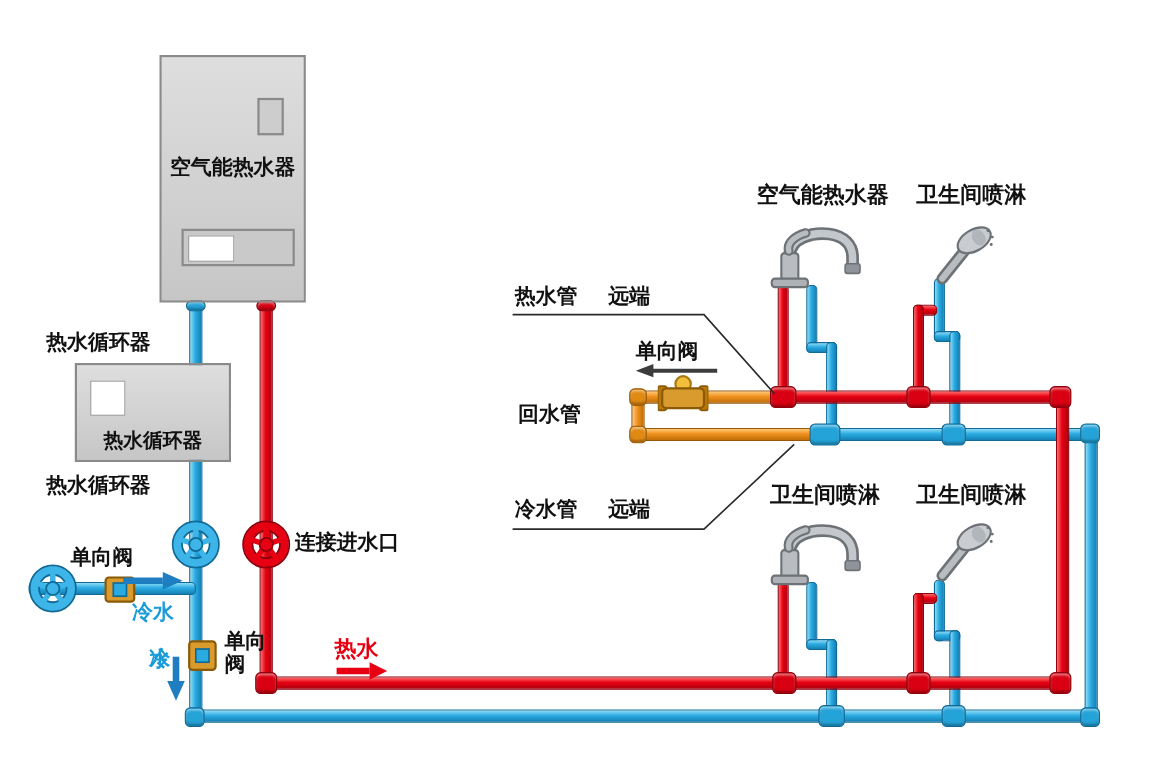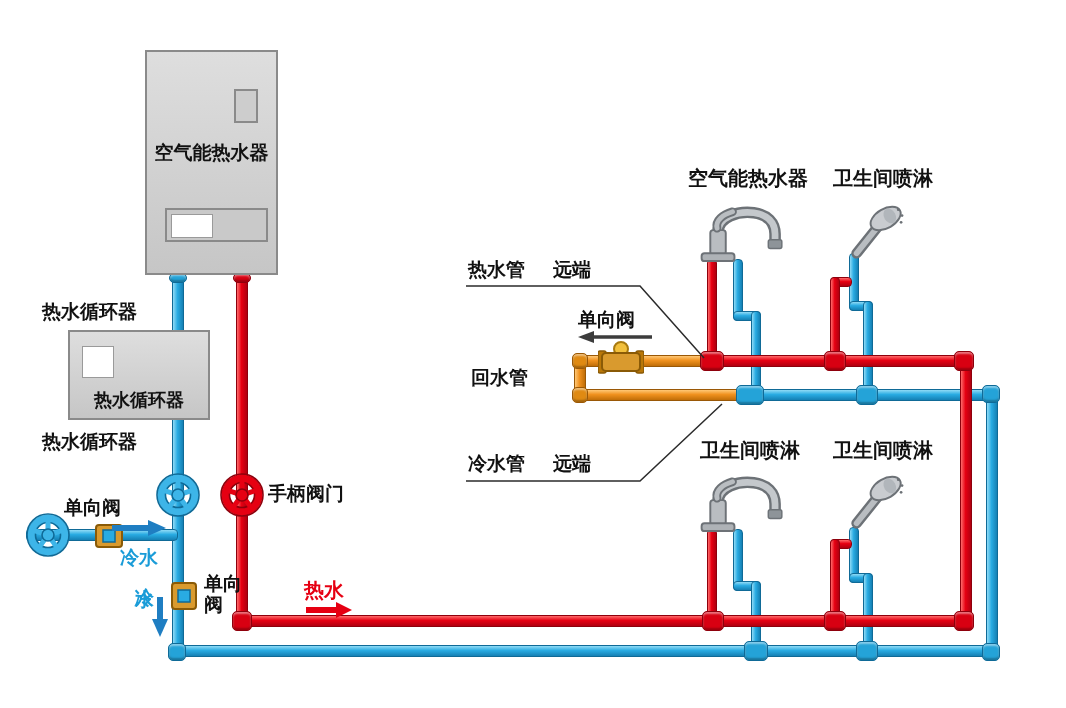--- a/index.html
+++ b/index.html
@@ -182,21 +182,21 @@
     <div class="abs" style="left:12px;top:14px;width:30px;height:30px;background:#ffffff;border:1px solid #9a9a9a"></div>
     <div class="abs" style="left:0;right:0;bottom:6px;text-align:center;font-weight:bold;font-size:18px;color:#111">热水循环器</div>
   </div>
 
   <div class="lbl" style="left:42px;top:286px">热水循环器</div>
   <div class="lbl" style="left:42px;top:416px">热水循环器</div>
   <div class="lbl" style="left:64px;top:482px">单向阀</div>
   <div class="lbl blue" style="left:120px;top:532px">冷水</div>
   <div class="lbl blue vtext" style="left:134px;top:558px">冷水</div>
   <div class="lbl wrap2" style="left:204px;top:558px">单向阀</div>
-  <div class="lbl" style="left:268px;top:468px">手柄阀门</div>
+  <div class="lbl" style="left:268px;top:468px">连接进水口</div>
   <div class="lbl red lg" style="left:304px;top:564px">热水</div>
 
   <div class="lbl" style="left:468px;top:244px">
     <span>热水管</span><span class="suffix">远端</span>
   </div>
   <div class="lbl" style="left:578px;top:294px">单向阀</div>
   <div class="lbl" style="left:471px;top:352px">回水管</div>
   <div class="lbl" style="left:468px;top:438px">
     <span>冷水管</span><span class="suffix">远端</span>
   </div>

